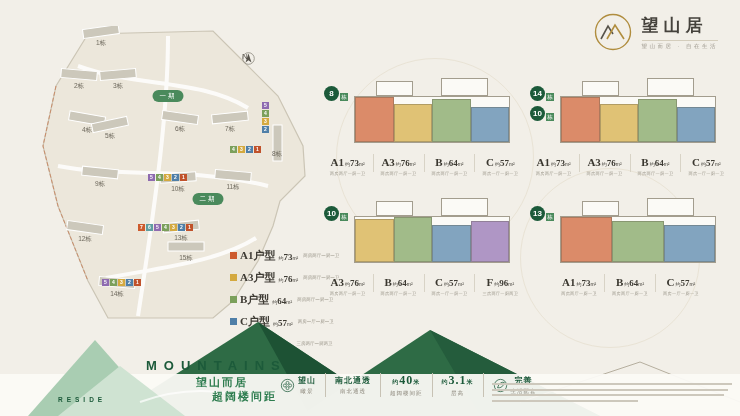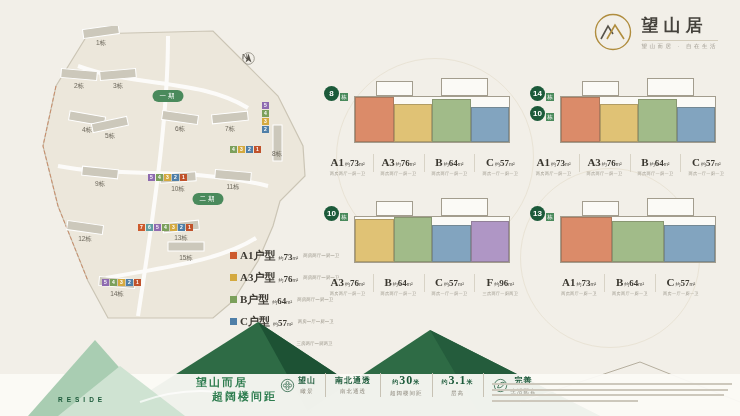--- a/index.html
+++ b/index.html
@@ -391,20 +391,21 @@
     <polygon points="258,4 310,98 400,98" fill="#1d5234"></polygon>
     <polygon points="300,98 430,12 600,98" fill="#2e6b45"></polygon>
     <polygon points="430,12 480,98 600,98" fill="#245c3c"></polygon>
     <path d="M520,84 L640,44 L740,84" fill="none" stroke="#b5ae9e" stroke-width="1"></path>
     <rect x="0" y="56" width="740" height="42" fill="#fbfaf6" opacity="0.95"></rect>
     <polygon points="28,98 95,22 162,98" fill="#a9cdb2"></polygon>
     <polygon points="58,98 120,48 185,98" fill="#cfe3d2"></polygon>
     <path d="M140,84 Q200,62 262,84" fill="none" stroke="#ffffff" stroke-width="2" opacity="0.7"></path>
   </svg>
 
+  <div class="f-title">MOUNTAINS</div>
   <div class="f-slogan1">望山而居</div>
   <div class="f-slogan2">超阔楼间距</div>
   <div class="f-reside">RESIDE</div>
   <div class="f-features" id="feature-list">
       <div class="feat">
         <span class="feat-icon">
           <svg viewBox="0 0 20 20">
             <circle cx="10" cy="10" r="8.2" fill="none" stroke="#1c5a3a" stroke-width="1"></circle>
             <circle cx="10" cy="6.5" r="2" fill="none" stroke="#1c5a3a" stroke-width="0.9"></circle>
             <circle cx="13.5" cy="10" r="2" fill="none" stroke="#1c5a3a" stroke-width="0.9"></circle>
@@ -420,21 +421,21 @@
       <div class="feat-div"></div>
       <div class="feat">
         <div class="feat-lines">
           <div class="feat-top"><span>南北通透</span></div>
           <div class="feat-bot">南北通透</div>
         </div>
       </div>
       <div class="feat-div"></div>
       <div class="feat">
         <div class="feat-lines">
-          <div class="feat-top"><span class="a-sm">约</span><span class="a-num">30</span><span class="a-sm">米</span></div>
+          <div class="feat-top"><span class="a-sm">约</span><span class="a-num">40</span><span class="a-sm">米</span></div>
           <div class="feat-bot">超阔楼间距</div>
         </div>
       </div>
       <div class="feat-div"></div>
       <div class="feat">
         <div class="feat-lines">
           <div class="feat-top"><span class="a-sm">约</span><span class="a-num">3.1</span><span class="a-sm">米</span></div>
           <div class="feat-bot">层高</div>
         </div>
       </div>

